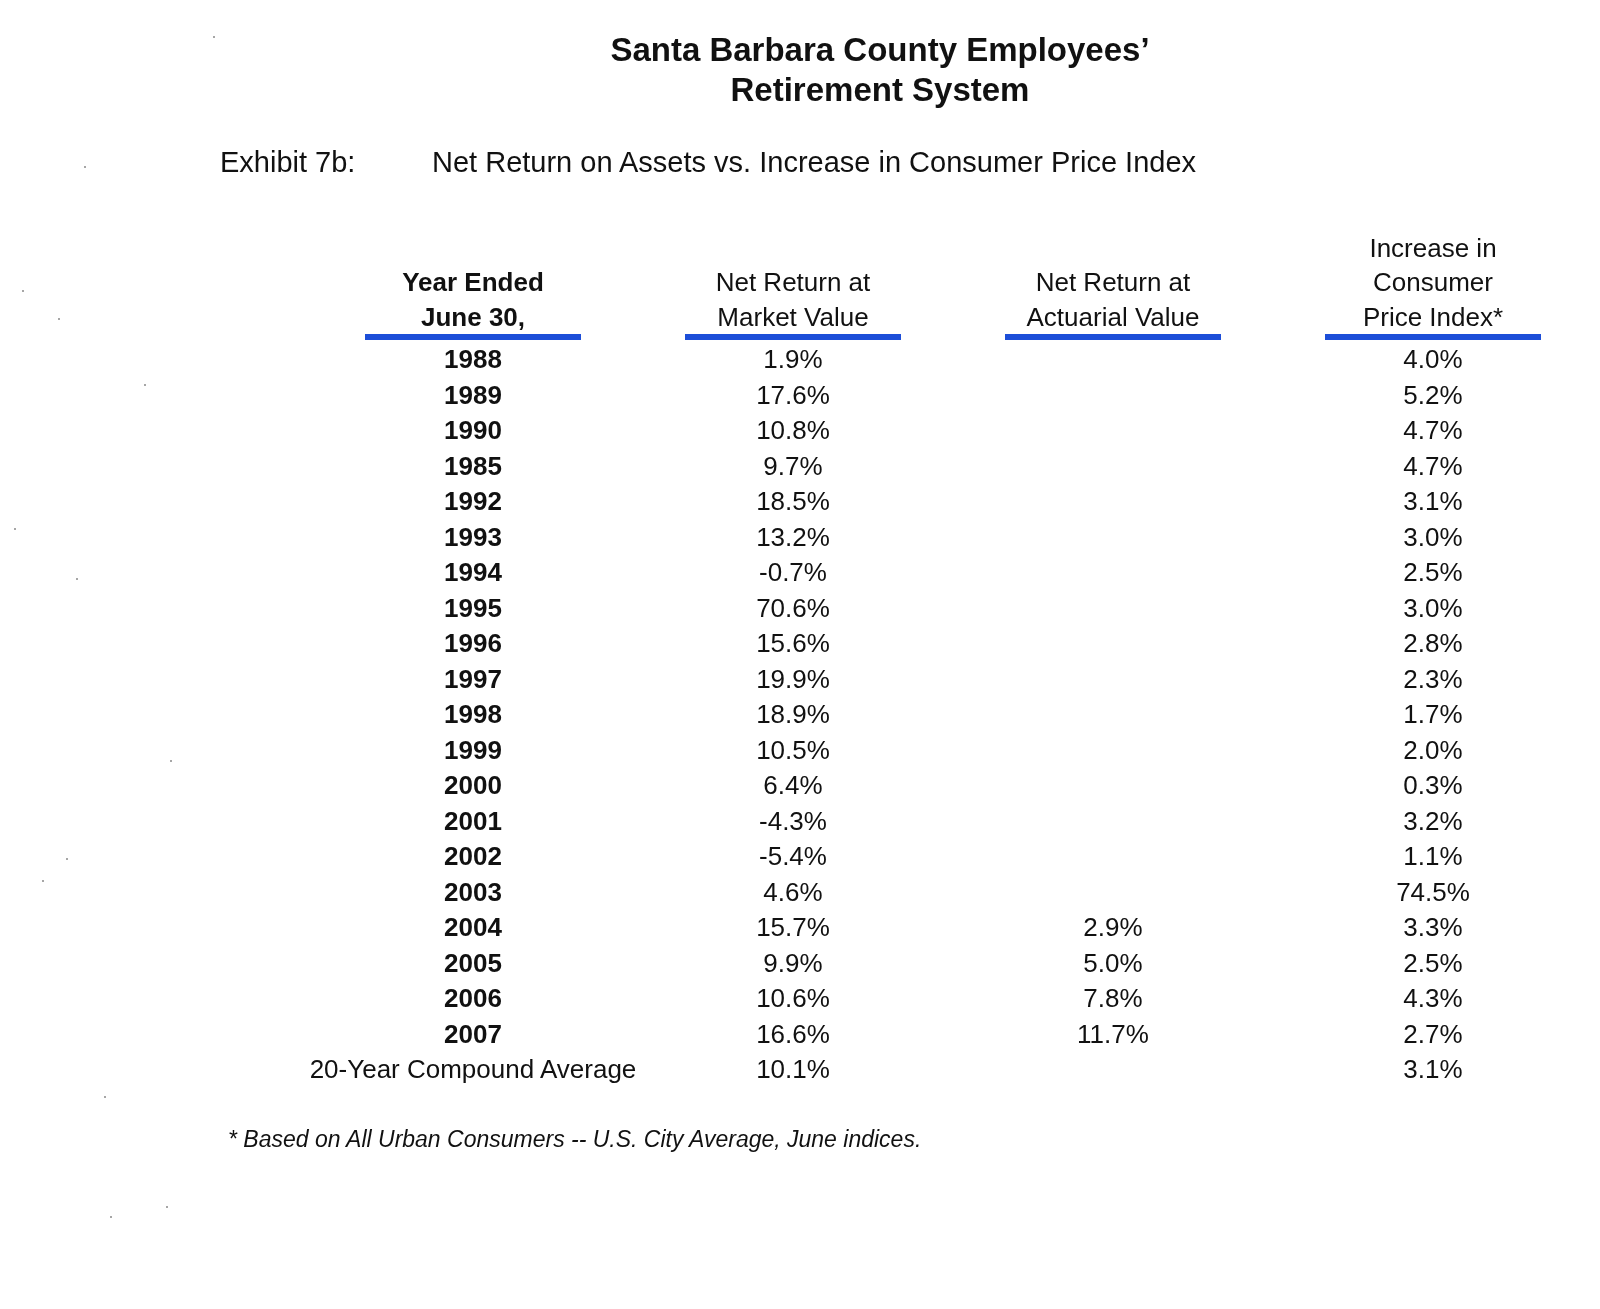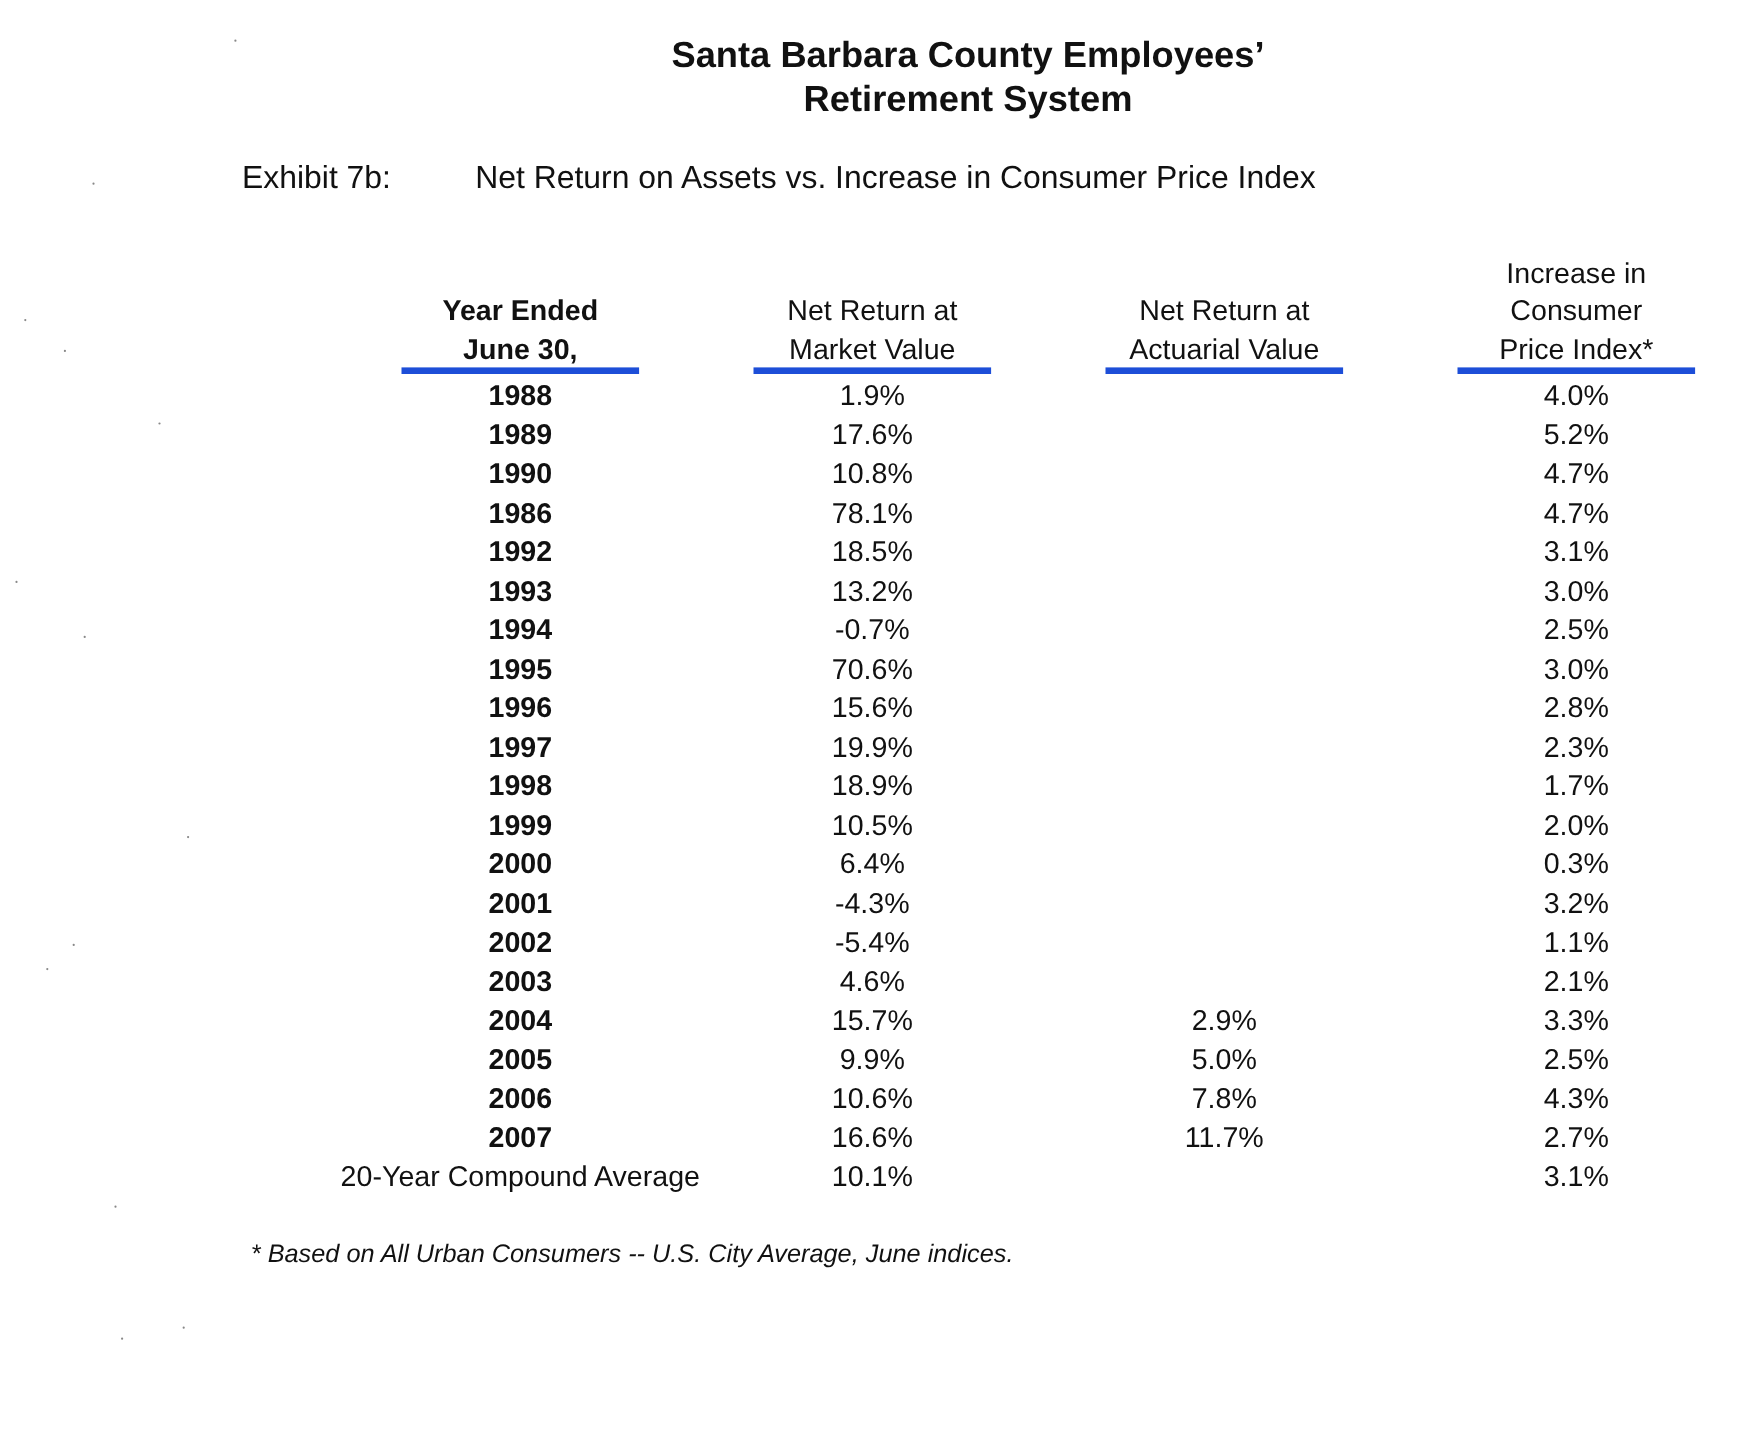--- a/index.html
+++ b/index.html
@@ -139,22 +139,22 @@
         <div class="cell c2"></div>
         <div class="cell c3">5.2%</div>
       </div>
       <div class="row">
         <div class="cell c0">1990</div>
         <div class="cell c1">10.8%</div>
         <div class="cell c2"></div>
         <div class="cell c3">4.7%</div>
       </div>
       <div class="row">
-        <div class="cell c0">1986</div>
-        <div class="cell c1">78.1%</div>
+        <div class="cell c0">1985</div>
+        <div class="cell c1">9.7%</div>
         <div class="cell c2"></div>
         <div class="cell c3">4.7%</div>
       </div>
       <div class="row">
         <div class="cell c0">1992</div>
         <div class="cell c1">18.5%</div>
         <div class="cell c2"></div>
         <div class="cell c3">3.1%</div>
       </div>
       <div class="row">
@@ -214,21 +214,21 @@
       <div class="row">
         <div class="cell c0">2002</div>
         <div class="cell c1">-5.4%</div>
         <div class="cell c2"></div>
         <div class="cell c3">1.1%</div>
       </div>
       <div class="row">
         <div class="cell c0">2003</div>
         <div class="cell c1">4.6%</div>
         <div class="cell c2"></div>
-        <div class="cell c3">2.1%</div>
+        <div class="cell c3">74.5%</div>
       </div>
       <div class="row">
         <div class="cell c0">2004</div>
         <div class="cell c1">15.7%</div>
         <div class="cell c2">2.9%</div>
         <div class="cell c3">3.3%</div>
       </div>
       <div class="row">
         <div class="cell c0">2005</div>
         <div class="cell c1">9.9%</div>

